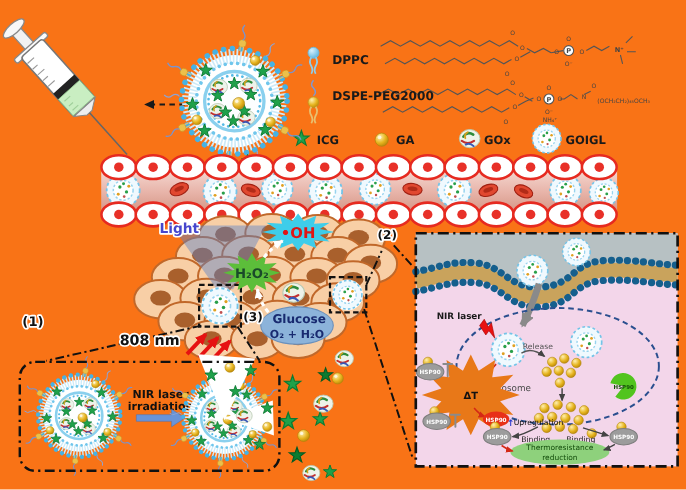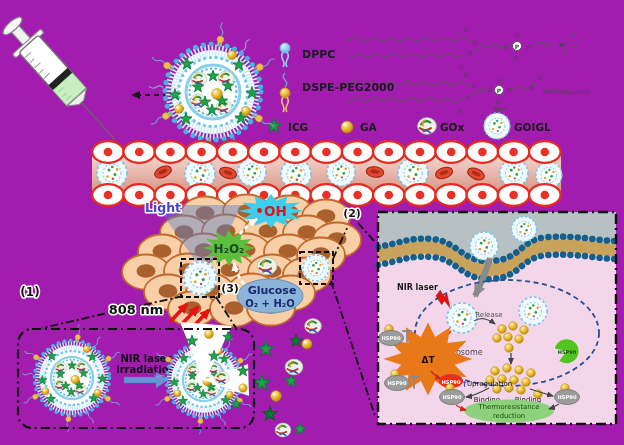--- a/index.html
+++ b/index.html
@@ -1,16 +1,16 @@
 <!DOCTYPE html>
 <html><head>
 <meta charset="utf-8">
 <style>
   html,body{margin:0;padding:0;background:#ffffff;}
-  .fig{position:relative;width:624px;height:445px;overflow:hidden;background:#a21caf;}
+  .fig{position:relative;width:624px;height:445px;overflow:hidden;background:#f97316;}
   svg text{font-family:"DejaVu Sans","Liberation Sans",sans-serif;}
   .b{font-weight:bold;}
   .halo{paint-order:stroke;stroke:#ffffff;stroke-width:3px;stroke-linejoin:round;}
 </style>
 </head>
 <body>
 
 <div class="fig">
 <svg width="624" height="445" viewBox="0 0 624 445" xmlns="http://www.w3.org/2000/svg">
   <defs>

